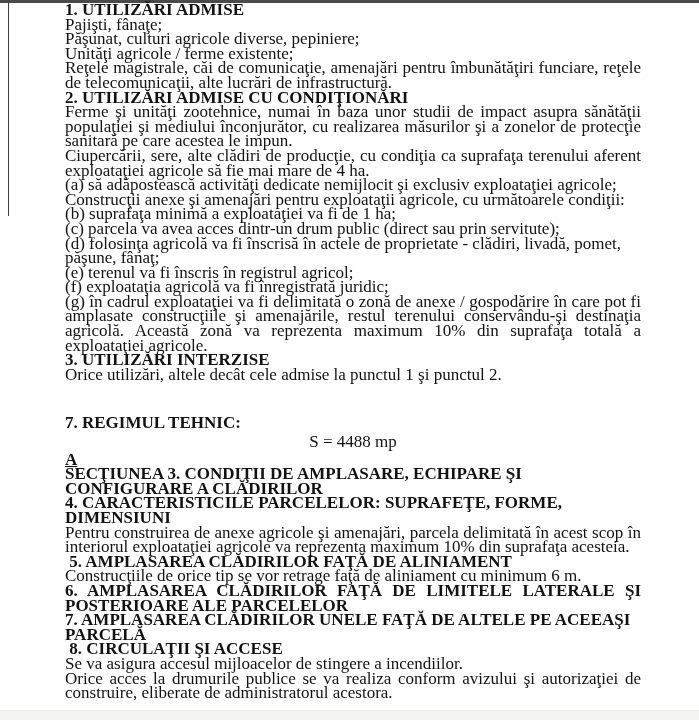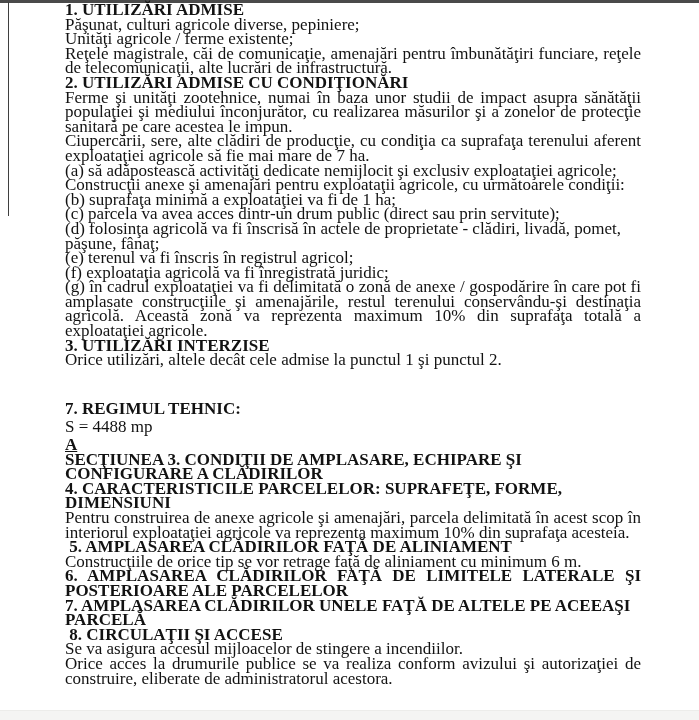--- a/index.html
+++ b/index.html
@@ -56,38 +56,39 @@
   }
 </style>
 </head>
 <body>
 
 <div>
   <div class="border-top"></div>
   <div class="border-left"></div>
   <div class="content" id="doc-content">
       <p class="bold">1. UTILIZĂRI ADMISE</p>
+      <p>Pajişti, fânaţe;</p>
       <p>Păşunat, culturi agricole diverse, pepiniere;</p>
       <p>Unităţi agricole / ferme existente;</p>
       <p class="justify">Reţele magistrale, căi de comunicaţie, amenajări pentru îmbunătăţiri funciare, reţele de telecomunicaţii, alte lucrări de infrastructură.</p>
       <p class="bold">2. UTILIZĂRI ADMISE CU CONDIŢIONĂRI</p>
       <p class="justify">Ferme şi unităţi zootehnice, numai în baza unor studii de impact asupra sănătăţii populaţiei şi mediului înconjurător, cu realizarea măsurilor şi a zonelor de protecţie sanitară pe care acestea le impun.</p>
-      <p class="justify">Ciupercării, sere, alte clădiri de producţie, cu condiţia ca suprafaţa terenului aferent exploataţiei agricole să fie mai mare de 7 ha.</p>
+      <p class="justify">Ciupercării, sere, alte clădiri de producţie, cu condiţia ca suprafaţa terenului aferent exploataţiei agricole să fie mai mare de 4 ha.</p>
       <p>(a) să adăpostească activităţi dedicate nemijlocit şi exclusiv exploataţiei agricole;</p>
       <p>Construcţii anexe şi amenajări pentru exploataţii agricole, cu următoarele condiţii:</p>
       <p>(b) suprafaţa minimă a exploataţiei va fi de 1 ha;</p>
       <p>(c) parcela va avea acces dintr-un drum public (direct sau prin servitute);</p>
       <p>(d) folosinţa agricolă va fi înscrisă în actele de proprietate - clădiri, livadă, pomet, păşune, fânaţ;</p>
       <p>(e) terenul va fi înscris în registrul agricol;</p>
       <p>(f) exploataţia agricolă va fi înregistrată juridic;</p>
       <p class="justify">(g) în cadrul exploataţiei va fi delimitată o zonă de anexe / gospodărire în care pot fi amplasate construcţiile şi amenajările, restul terenului conservându-şi destinaţia agricolă. Această zonă va reprezenta maximum 10% din suprafaţa totală a exploataţiei agricole.</p>
       <p class="bold">3. UTILIZĂRI INTERZISE</p>
       <p>Orice utilizări, altele decât cele admise la punctul 1 şi punctul 2.</p>
       <p class="bold" style="margin-top: 34px;">7. REGIMUL TEHNIC:</p>
-      <p style="margin-top: 4px;">S = 4488 mp</p>
+      <p style="margin-top: 4px; text-align: center;">S = 4488 mp</p>
       <p class="bold underline" style="margin-top: 3px;">A</p>
       <p class="bold">SECŢIUNEA 3. CONDIŢII DE AMPLASARE, ECHIPARE ŞI CONFIGURARE A CLĂDIRILOR</p>
       <p class="bold">4. CARACTERISTICILE PARCELELOR: SUPRAFEŢE, FORME, DIMENSIUNI</p>
       <p class="justify">Pentru construirea de anexe agricole şi amenajări, parcela delimitată în acest scop în interiorul exploataţiei agricole va reprezenta maximum 10% din suprafaţa acesteia.</p>
       <p class="bold"> 5. AMPLASAREA CLĂDIRILOR FAŢĂ DE ALINIAMENT</p>
       <p>Construcţiile de orice tip se vor retrage faţă de aliniament cu minimum 6 m.</p>
       <p class="bold justify">6. AMPLASAREA CLĂDIRILOR FAŢĂ DE LIMITELE LATERALE ŞI POSTERIOARE ALE PARCELELOR</p>
       <p class="bold">7. AMPLASAREA CLĂDIRILOR UNELE FAŢĂ DE ALTELE PE ACEEAŞI PARCELĂ</p>
       <p class="bold"> 8. CIRCULAŢII ŞI ACCESE</p>
       <p>Se va asigura accesul mijloacelor de stingere a incendiilor.</p>

